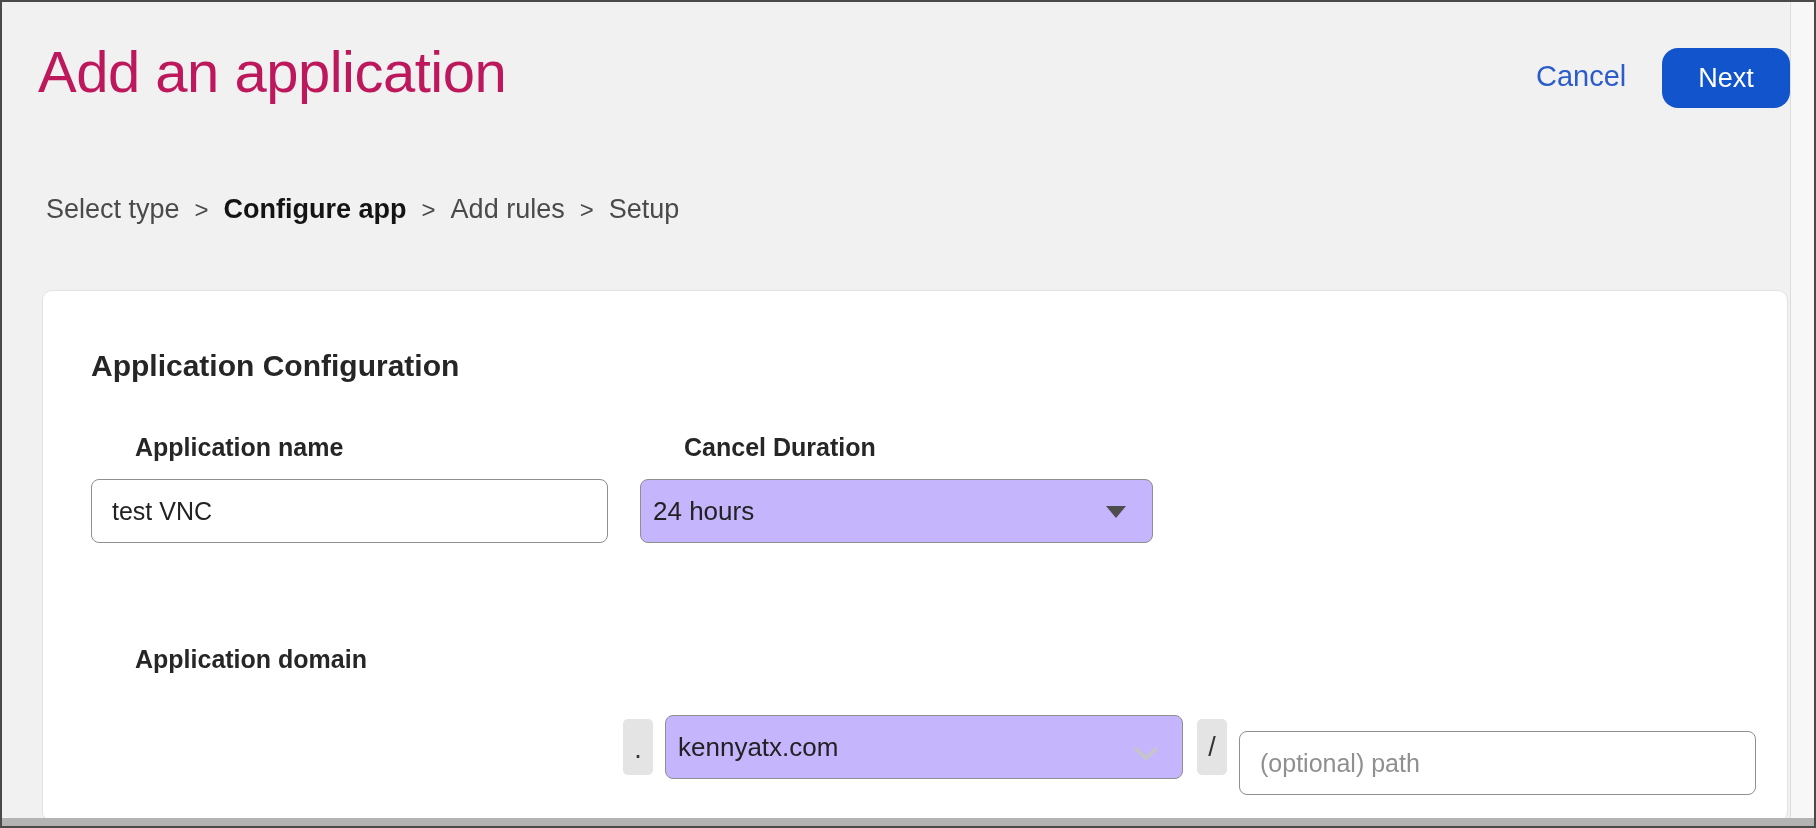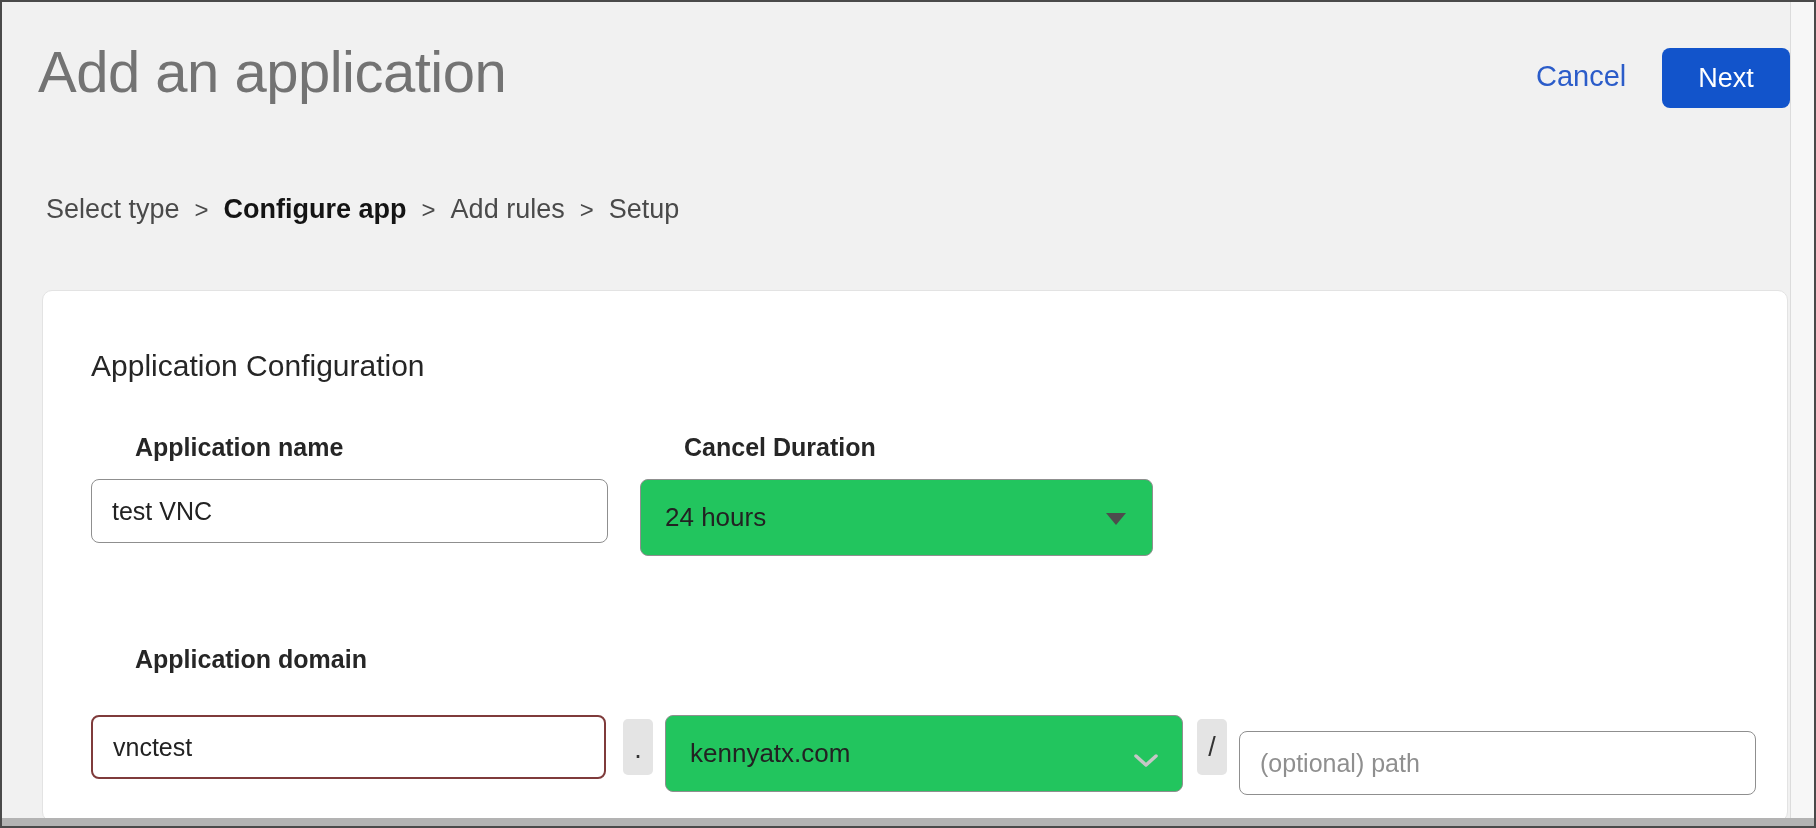--- a/index.html
+++ b/index.html
@@ -16,21 +16,21 @@
     border: 2px solid #4a4a4a;
     overflow: hidden;
   }
 
   
   .page-title {
     position: absolute;
     left: 36px; top: 36px;
     font-size: 58px;
     font-weight: 400;
-    color: #737373;
+    color: #be185d;
     letter-spacing: -0.5px;
   }
   .cancel-link {
     position: absolute;
     left: 1534px; top: 58px;
     width: 80px;
     font-size: 29px;
     color: #2b5cc9;
     cursor: pointer;
     text-decoration: none;
@@ -38,21 +38,21 @@
   }
   .next-button {
     position: absolute;
     left: 1660px; top: 46px;
     width: 128px; height: 60px;
     background: #1254cb;
     color: #ffffff;
     font-size: 27px;
     font-family: inherit;
     border: none;
-    border-radius: 8px;
+    border-radius: 16px;
     cursor: pointer;
     display: flex; align-items: center; justify-content: center;
   }
 
   
   .breadcrumb {
     position: absolute;
     left: 44px; top: 192px;
     display: flex;
     align-items: center;
@@ -70,21 +70,21 @@
     left: 40px; top: 288px;
     width: 1746px; height: 532px;
     background: #ffffff;
     border: 1px solid #e3e3e3;
     border-radius: 10px;
   }
   .section-title {
     position: absolute;
     left: 48px; top: 58px;
     font-size: 30px;
-    font-weight: 400;
+    font-weight: 700;
     color: #262626;
     text-align: center;
   }
   .field-label {
     position: absolute;
     font-size: 25px;
     font-weight: 700;
     color: #262626;
     margin-left: 44px;
   }
@@ -110,27 +110,27 @@
 
   .input-subdomain {
     left: 48px; top: 424px; width: 515px;
     border: 2px solid #7f3b3b;
   }
   .input-path { left: 1196px; top: 424px; width: 517px; margin-top: 16px; }
 
   
   .select-box {
     position: absolute;
-    height: 77px;
+    height: 64px;
     border: 1px solid #8f8f8f;
     border-radius: 8px;
-    background: #22c55e;
+    background: #c4b5fd;
     display: flex;
     align-items: center;
-    padding: 0 24px;
+    padding: 0 12px;
     font-size: 26px;
     color: #222222;
     cursor: pointer;
   }
   .select-session { left: 597px; top: 188px; width: 513px; }
   .select-domain  { left: 622px; top: 424px; width: 518px; }
 
   .caret-solid {
     position: absolute;
     right: 26px; top: 50%;
@@ -205,21 +205,20 @@
     <input class="text-input input-app-name" type="text" value="test VNC" style="">
 
     <label class="field-label label-session">Cancel Duration</label>
     <div class="select-box select-session">
       <span>24 hours</span>
       <span class="caret-solid"></span>
     </div>
 
     <label class="field-label label-app-domain">Application domain</label>
 
-    <input class="text-input input-subdomain" type="text" value="vnctest" style="">
 
     <span class="sep-chip sep-dot">.</span>
 
     <div class="select-box select-domain">
       <span>kennyatx.com</span>
       <span class="chevron-light">
         <svg width="28" height="18" viewBox="0 0 28 18">
           <polyline points="4,5 14,14 24,5" fill="none" stroke="#c6c6c6" stroke-width="3.5" stroke-linecap="round" stroke-linejoin="round"></polyline>
         </svg>
       </span>

